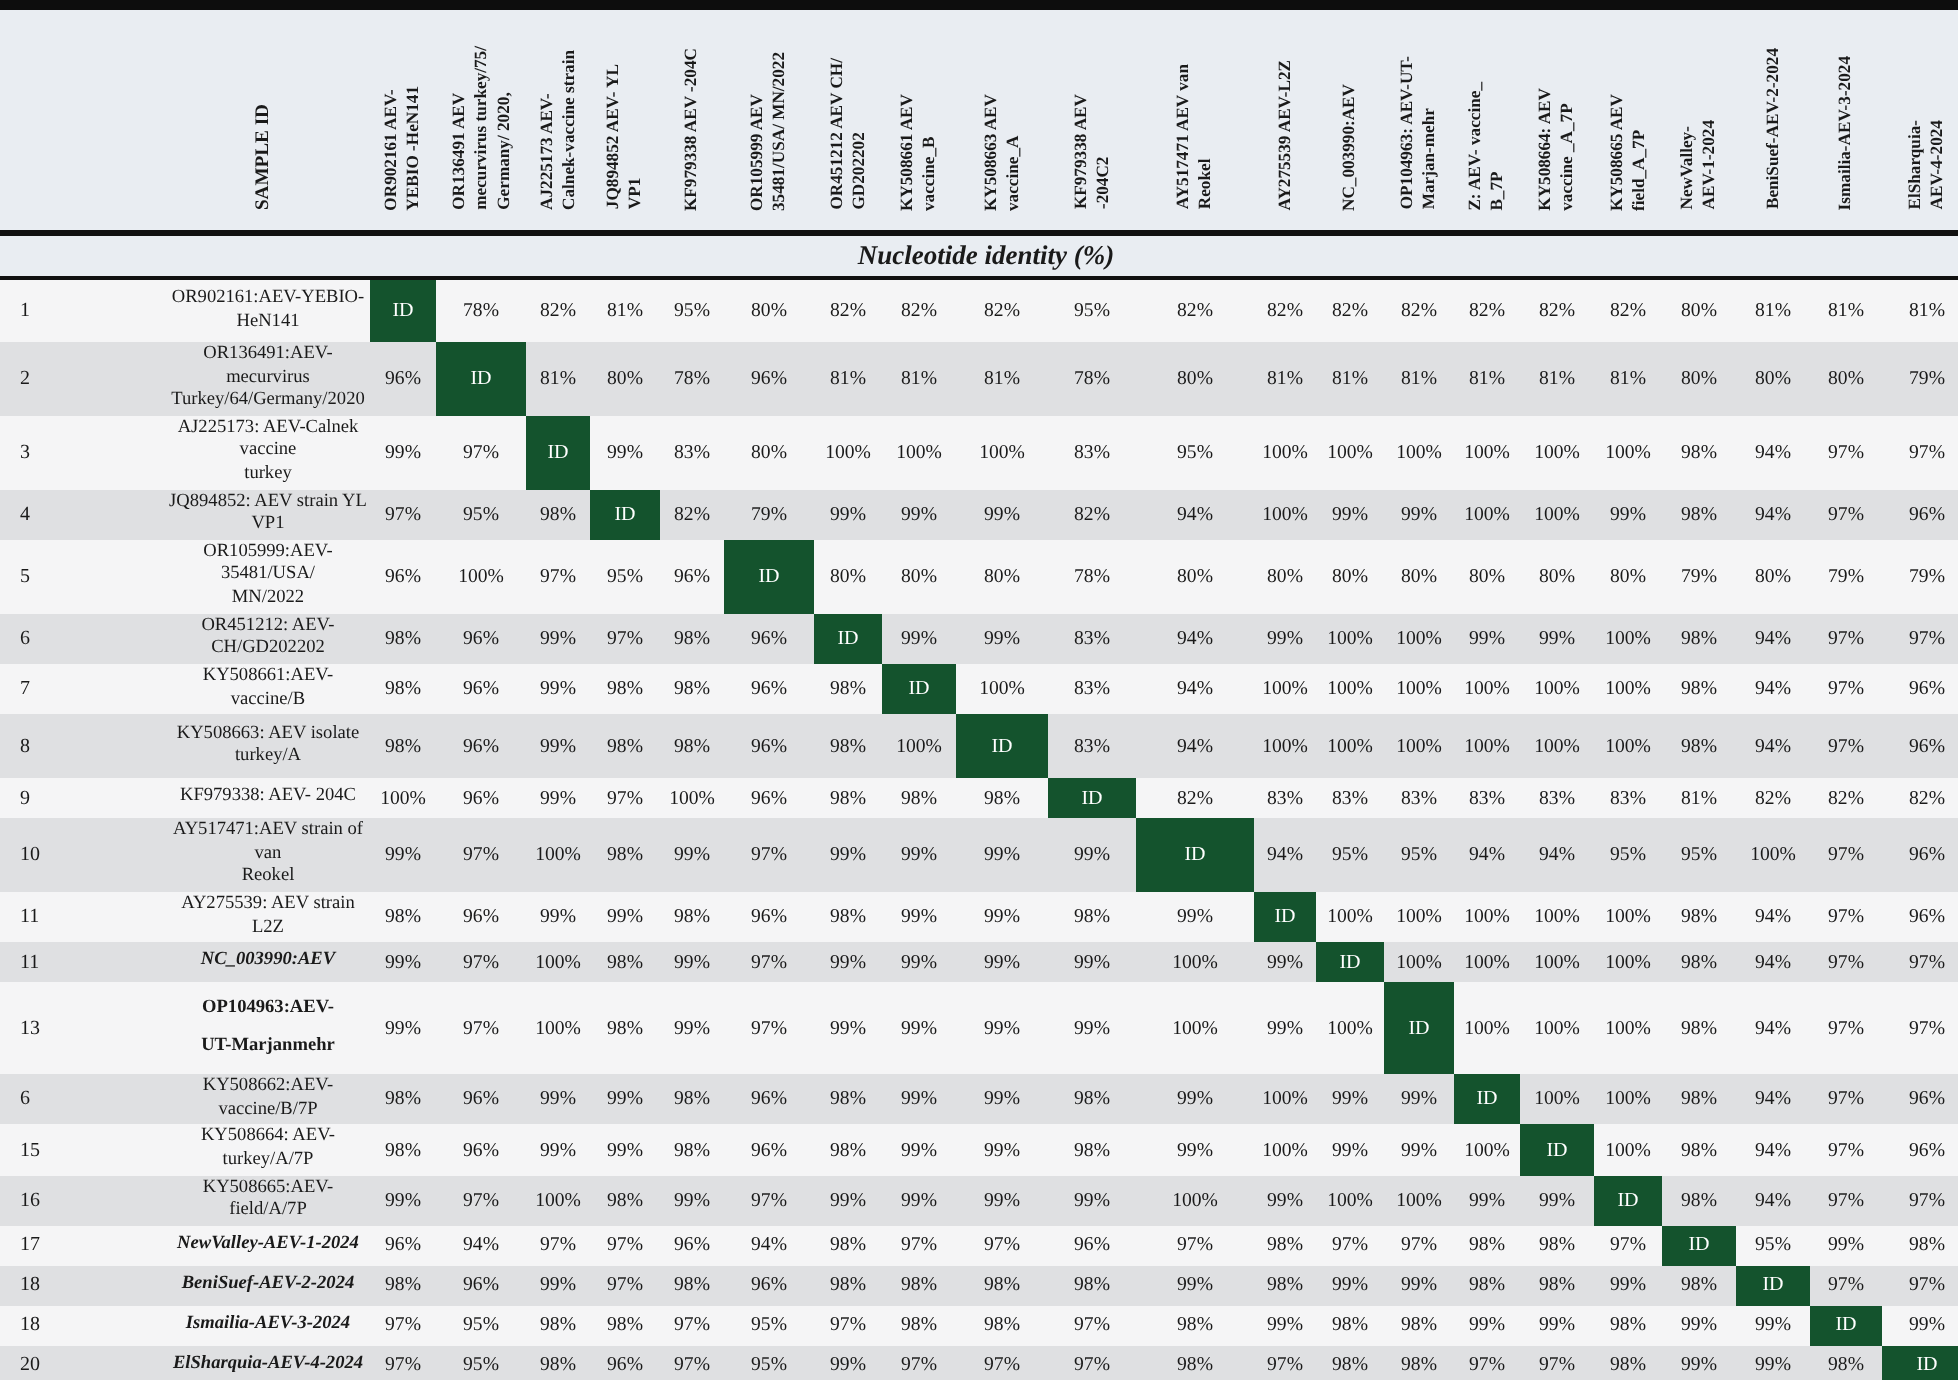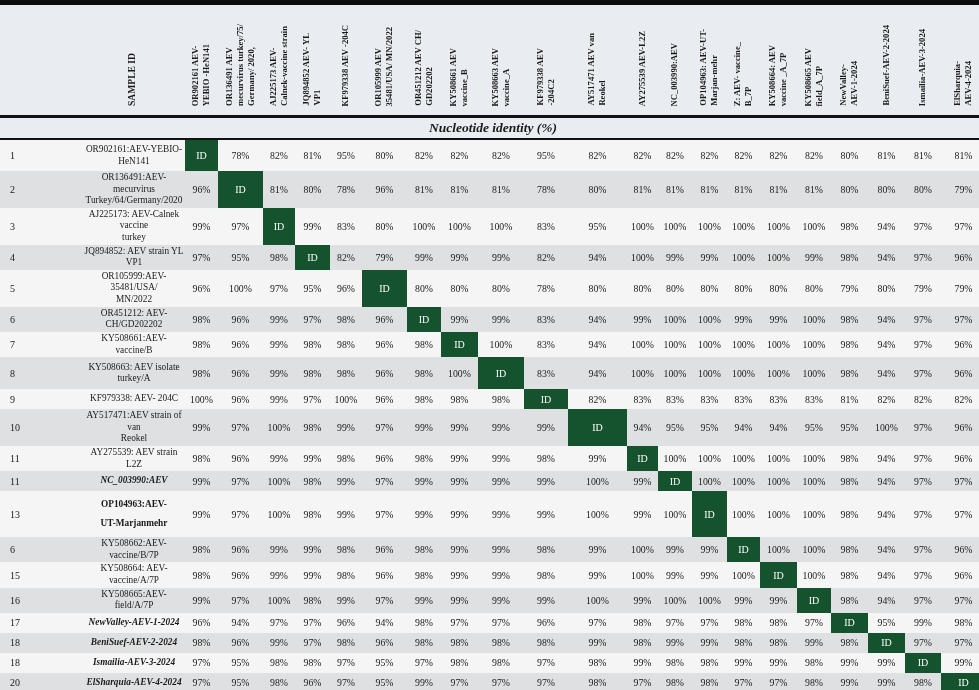--- a/index.html
+++ b/index.html
@@ -457,21 +457,21 @@
           <td class="val idc">ID</td>
           <td class="val">100%</td>
           <td class="val">100%</td>
           <td class="val">98%</td>
           <td class="val">94%</td>
           <td class="val">97%</td>
           <td class="val">96%</td>
         </tr>
         <tr data-row="15">
           <td class="num">15</td>
-          <td class="lbl"><span class="row-label">KY508664: AEV- vaccine/A/7P</span></td>
+          <td class="lbl"><span class="row-label">KY508664: AEV- turkey/A/7P</span></td>
           <td class="val">98%</td>
           <td class="val">96%</td>
           <td class="val">99%</td>
           <td class="val">99%</td>
           <td class="val">98%</td>
           <td class="val">96%</td>
           <td class="val">98%</td>
           <td class="val">99%</td>
           <td class="val">99%</td>
           <td class="val">98%</td>

